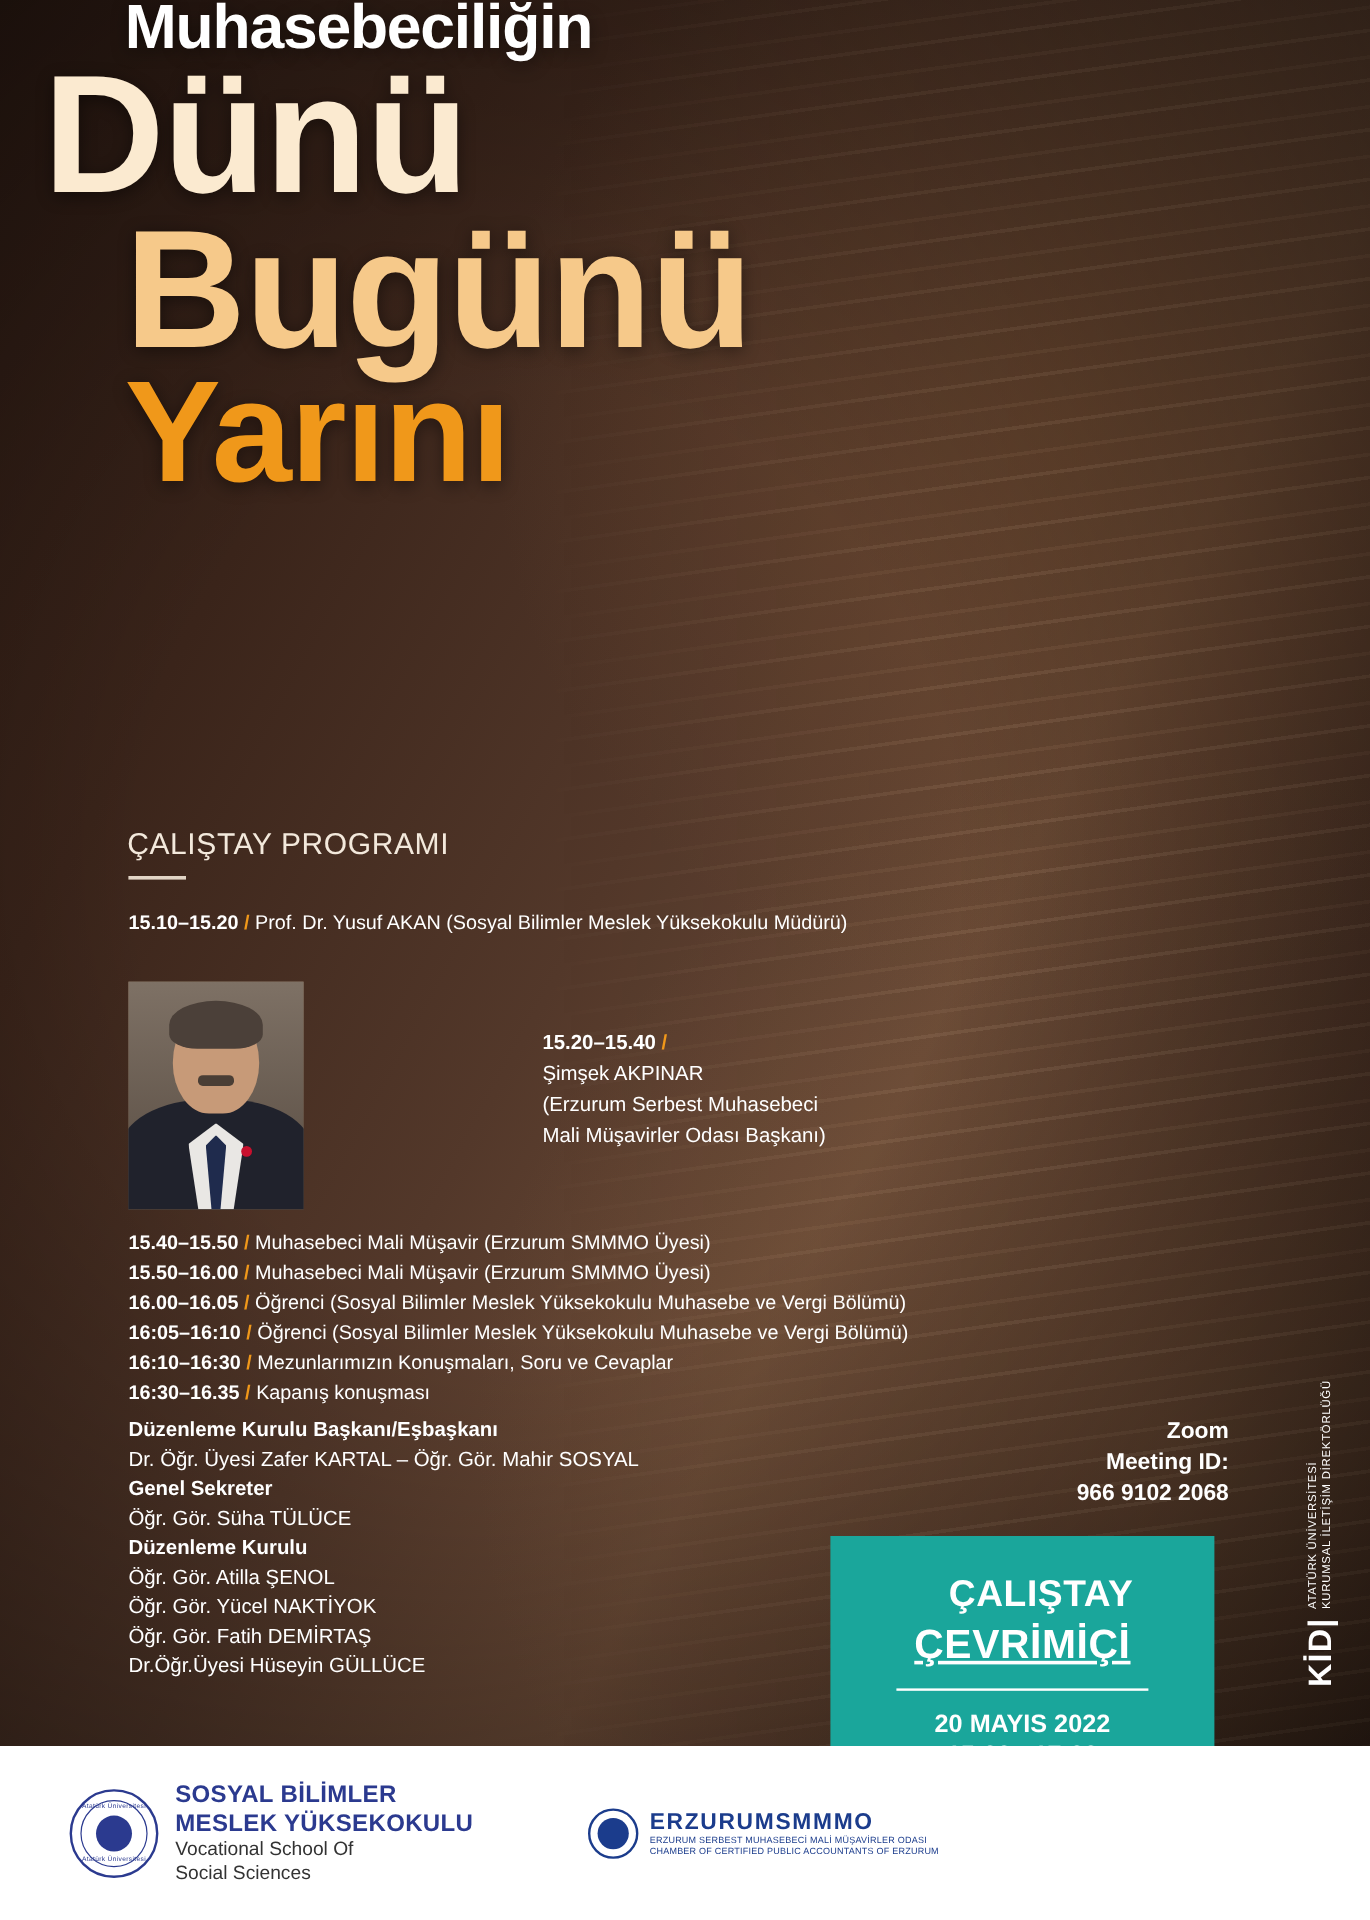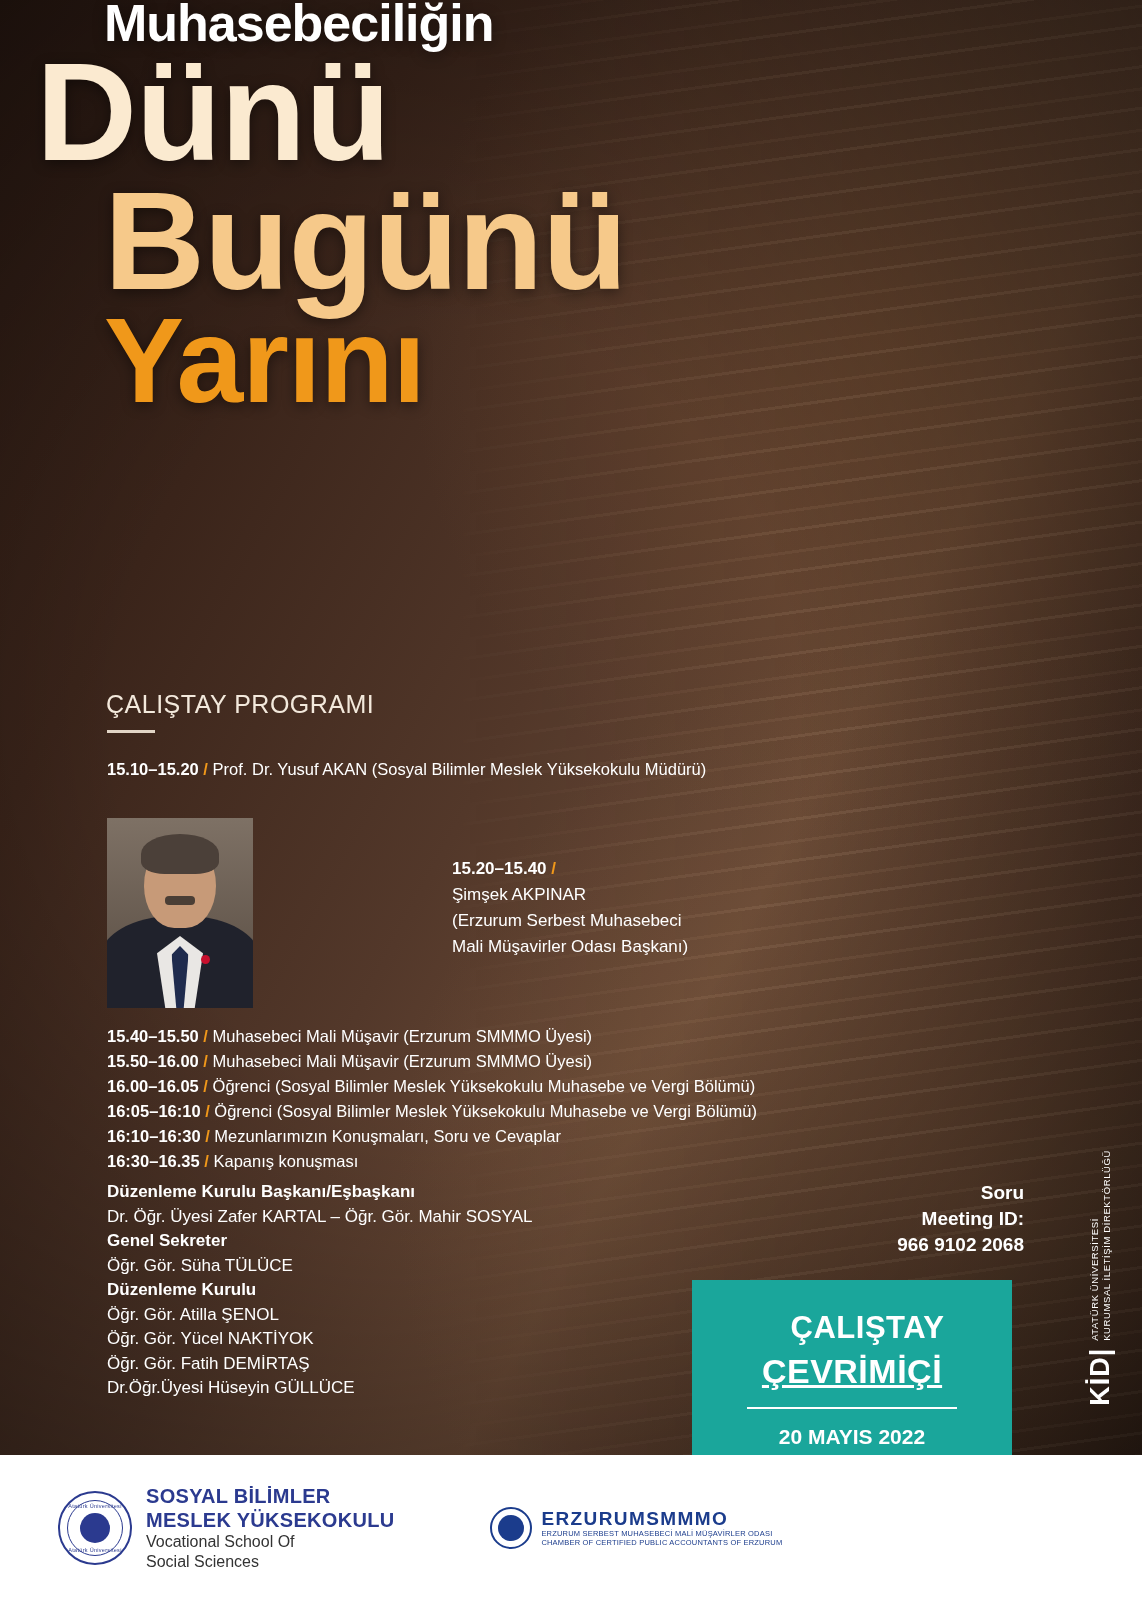--- a/index.html
+++ b/index.html
@@ -271,21 +271,21 @@
     <div class="line hdr">Genel Sekreter</div>
     <div class="line">Öğr. Gör. Süha TÜLÜCE</div>
     <div class="line hdr">Düzenleme Kurulu</div>
     <div class="line">Öğr. Gör. Atilla ŞENOL</div>
     <div class="line">Öğr. Gör. Yücel NAKTİYOK</div>
     <div class="line">Öğr. Gör. Fatih DEMİRTAŞ</div>
     <div class="line">Dr.Öğr.Üyesi Hüseyin GÜLLÜCE</div>
   </div>
 
   <div id="zoom-box">
-    <div>Soru</div>
+    <div>Zoom</div>
     <div>Meeting ID:</div>
     <div>966 9102 2068</div>
   </div>
 
   <div id="teal-card">
     <div id="teal-title">ÇALIŞTAY</div>
     <div id="teal-sub">ÇEVRİMİÇİ</div>
     <div id="teal-rule"></div>
     <div id="teal-date">20 MAYIS 2022</div>
     <div id="teal-time">15:00 - 17:00</div>

